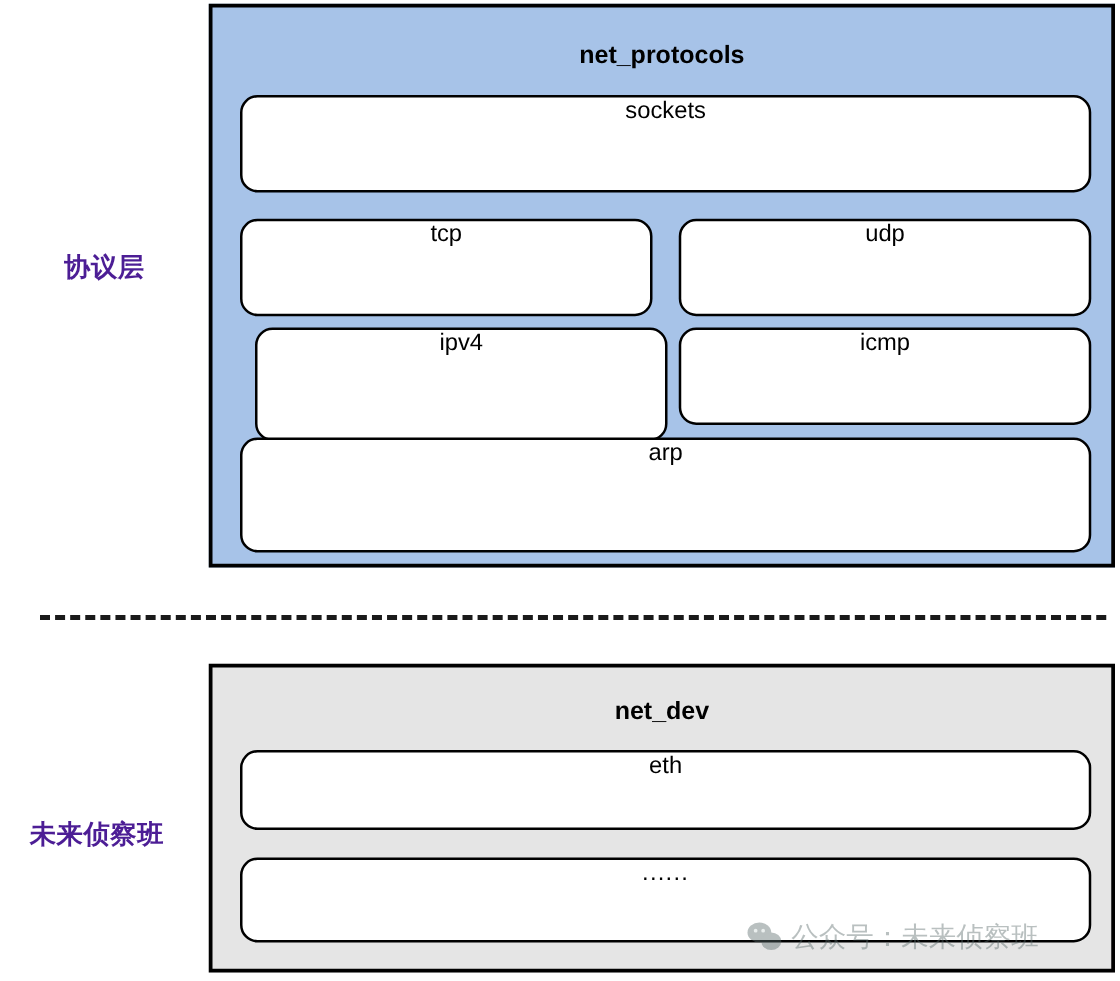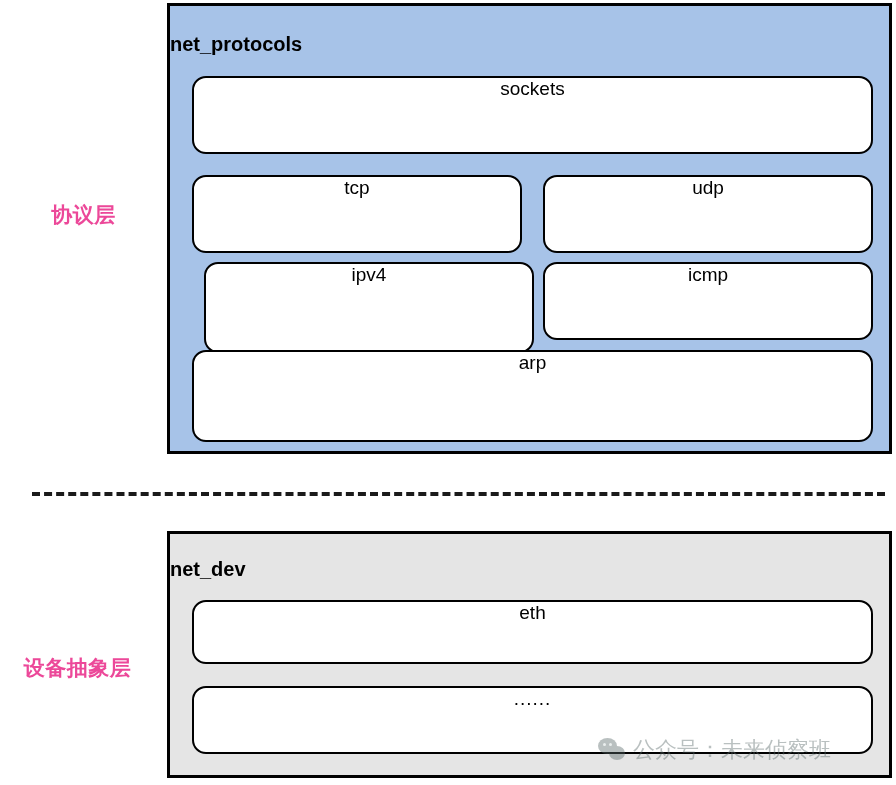--- a/index.html
+++ b/index.html
@@ -15,21 +15,21 @@
     font-family: "Liberation Sans", "DejaVu Sans", sans-serif;
     color: #000000;
   }
 
   
   .layer-label {
     position: absolute;
     font-weight: bold;
     font-size: 21px;
     line-height: 1;
-    color: #ec4899;
+    color: #4c1d95;
     text-align: center;
     white-space: nowrap;
     letter-spacing: 0.5px;
   }
   #label-protocol {
     left: 0;
     width: 167px;
     top: 204px;
   }
   #label-device {
@@ -56,20 +56,21 @@
     top: 531px;
     width: 725px;
     height: 247px;
     background: #e5e5e5;
   }
 
   .group-title {
     position: absolute;
     left: 0;
     right: 0;
+    text-align: center;
     font-weight: bold;
     font-size: 20px;
     line-height: 1;
     color: #000000;
   }
   #group-net-protocols .group-title { top: 28px; }
   #group-net-dev .group-title { top: 25px; }
 
   
   .node {
@@ -152,21 +153,21 @@
     top: 5px;
   }
   #watermark .wm-icon .eye-1 { left: 5px; }
   #watermark .wm-icon .eye-2 { left: 11px; }
 </style>
 </head>
 <body>
 
 <div id="label-protocol" class="layer-label">协议层</div>
 
-<div id="label-device" class="layer-label">设备抽象层</div>
+<div id="label-device" class="layer-label">未来侦察班</div>
 
 <div id="group-net-protocols" class="group">
 
   <div class="group-title">net_protocols</div>
 
   <div id="node-sockets" class="node">
     <span class="node-label">sockets</span>
   </div>
 
   <div id="node-tcp" class="node">

